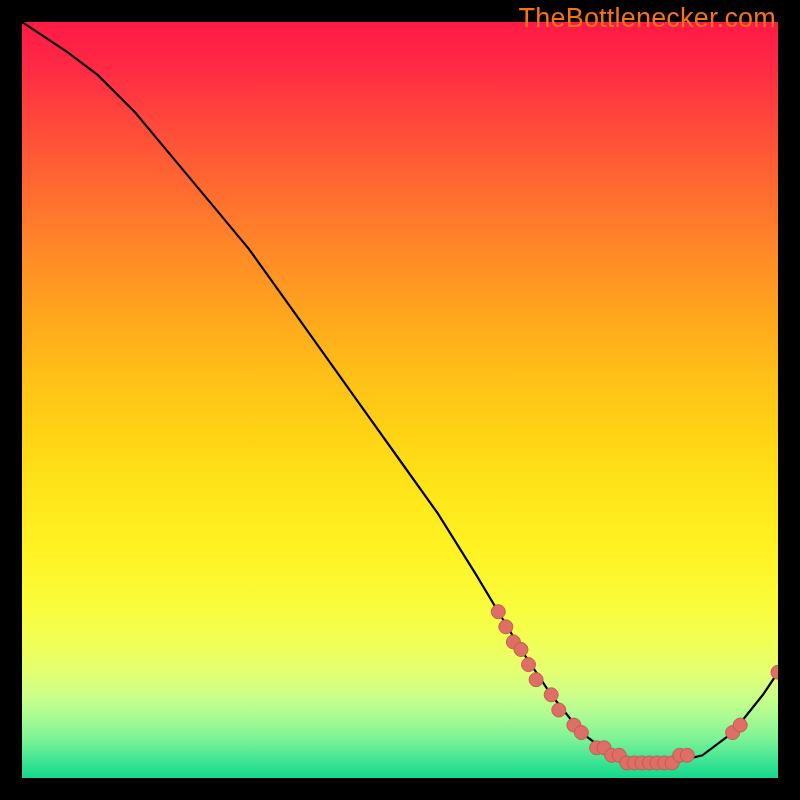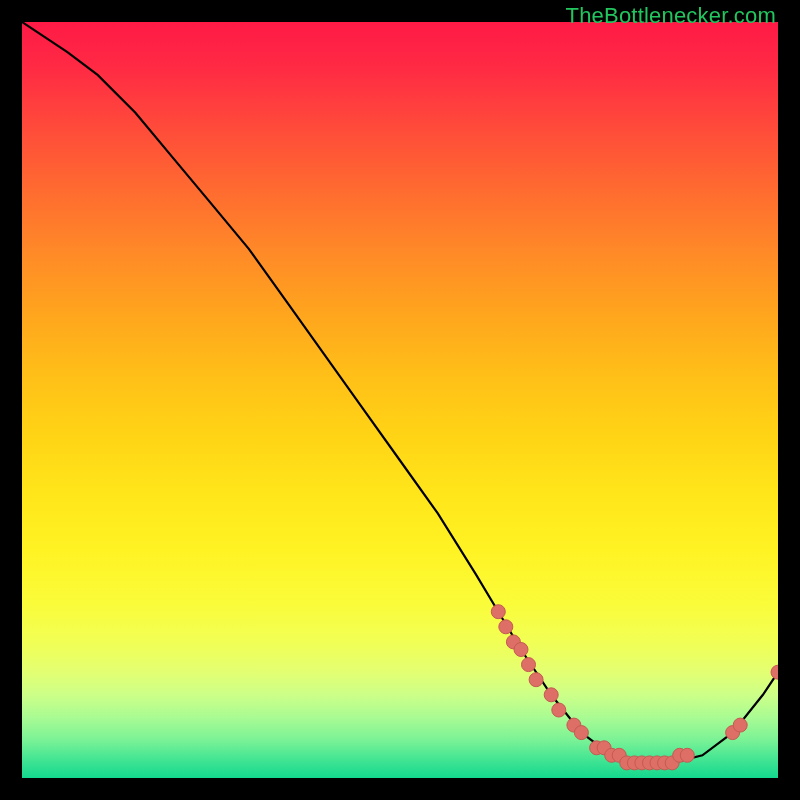--- a/index.html
+++ b/index.html
@@ -26,22 +26,22 @@
   }
   .plot svg {
     display: block;
     width: 756px;
     height: 756px;
   }
   .watermark {
     position: absolute;
     top: 3px;
     right: 24px;
-    font-size: 22px;
-    color: #22c55e;
+    font-size: 27px;
+    color: #f97316;
     font-weight: 500;
     letter-spacing: 0.2px;
     user-select: none;
   }
 </style>
 </head>
 <body>
 
 <div class="stage">
 

